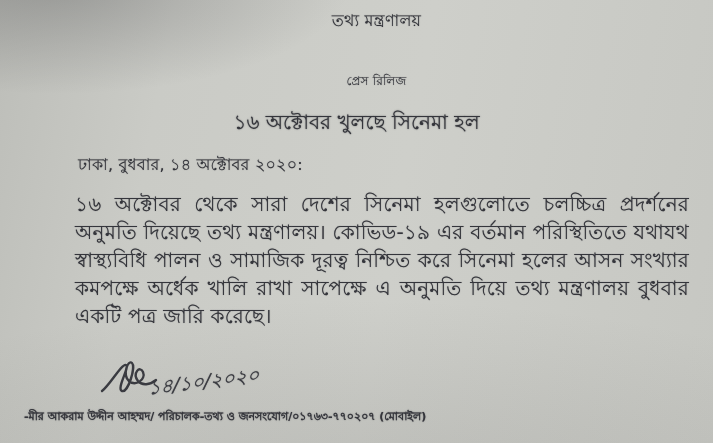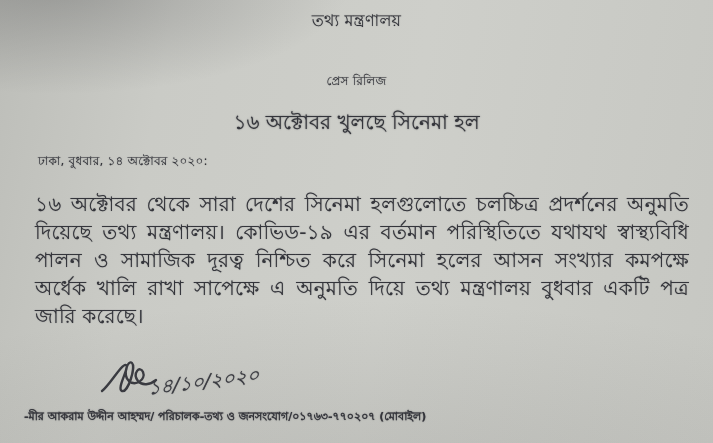--- a/index.html
+++ b/index.html
@@ -15,20 +15,21 @@
     overflow: hidden;
     background:
       radial-gradient(ellipse 420px 160px at 8% -4%, rgba(55,55,58,0.30), rgba(55,55,58,0) 70%),
       radial-gradient(ellipse 900px 300px at 50% 115%, rgba(90,90,88,0.18), rgba(90,90,88,0) 70%),
       linear-gradient(100deg, #bdbeb9 0%, #cacbc6 22%, #cecfca 55%, #c6c7c2 100%);
     color: #34353b;
   }
   .txt {
     text-shadow: 0 0 1px rgba(52,53,59,0.55);
     letter-spacing: 0.2px;
+    padding-left: 40px;
   }
   .center { text-align: center; }
 
   .ministry {
     position: absolute; left: 0; right: 0; top: 8px;
     font-size: 16px;
   }
   .city {
     position: absolute; left: 0; right: 0; top: 33px;
     font-size: 15px;
@@ -38,21 +39,21 @@
     font-size: 12px;
   }
   .headline {
     position: absolute; left: 0; right: 0; top: 107px;
     font-size: 20px;
     font-weight: normal;
     text-shadow: 0 0 1.4px rgba(40,41,47,0.8);
   }
   .dateline {
     position: absolute; left: 38px; top: 152px;
-    font-size: 12px;
+    font-size: 16px;
   }
   .para {
     position: absolute; left: 35px; right: 24px;
     font-size: 20px;
     line-height: 28px;
     text-align: justify;
   }
   .para-1 { top: 190px; }
   .para-2 { top: 302px; }
 

